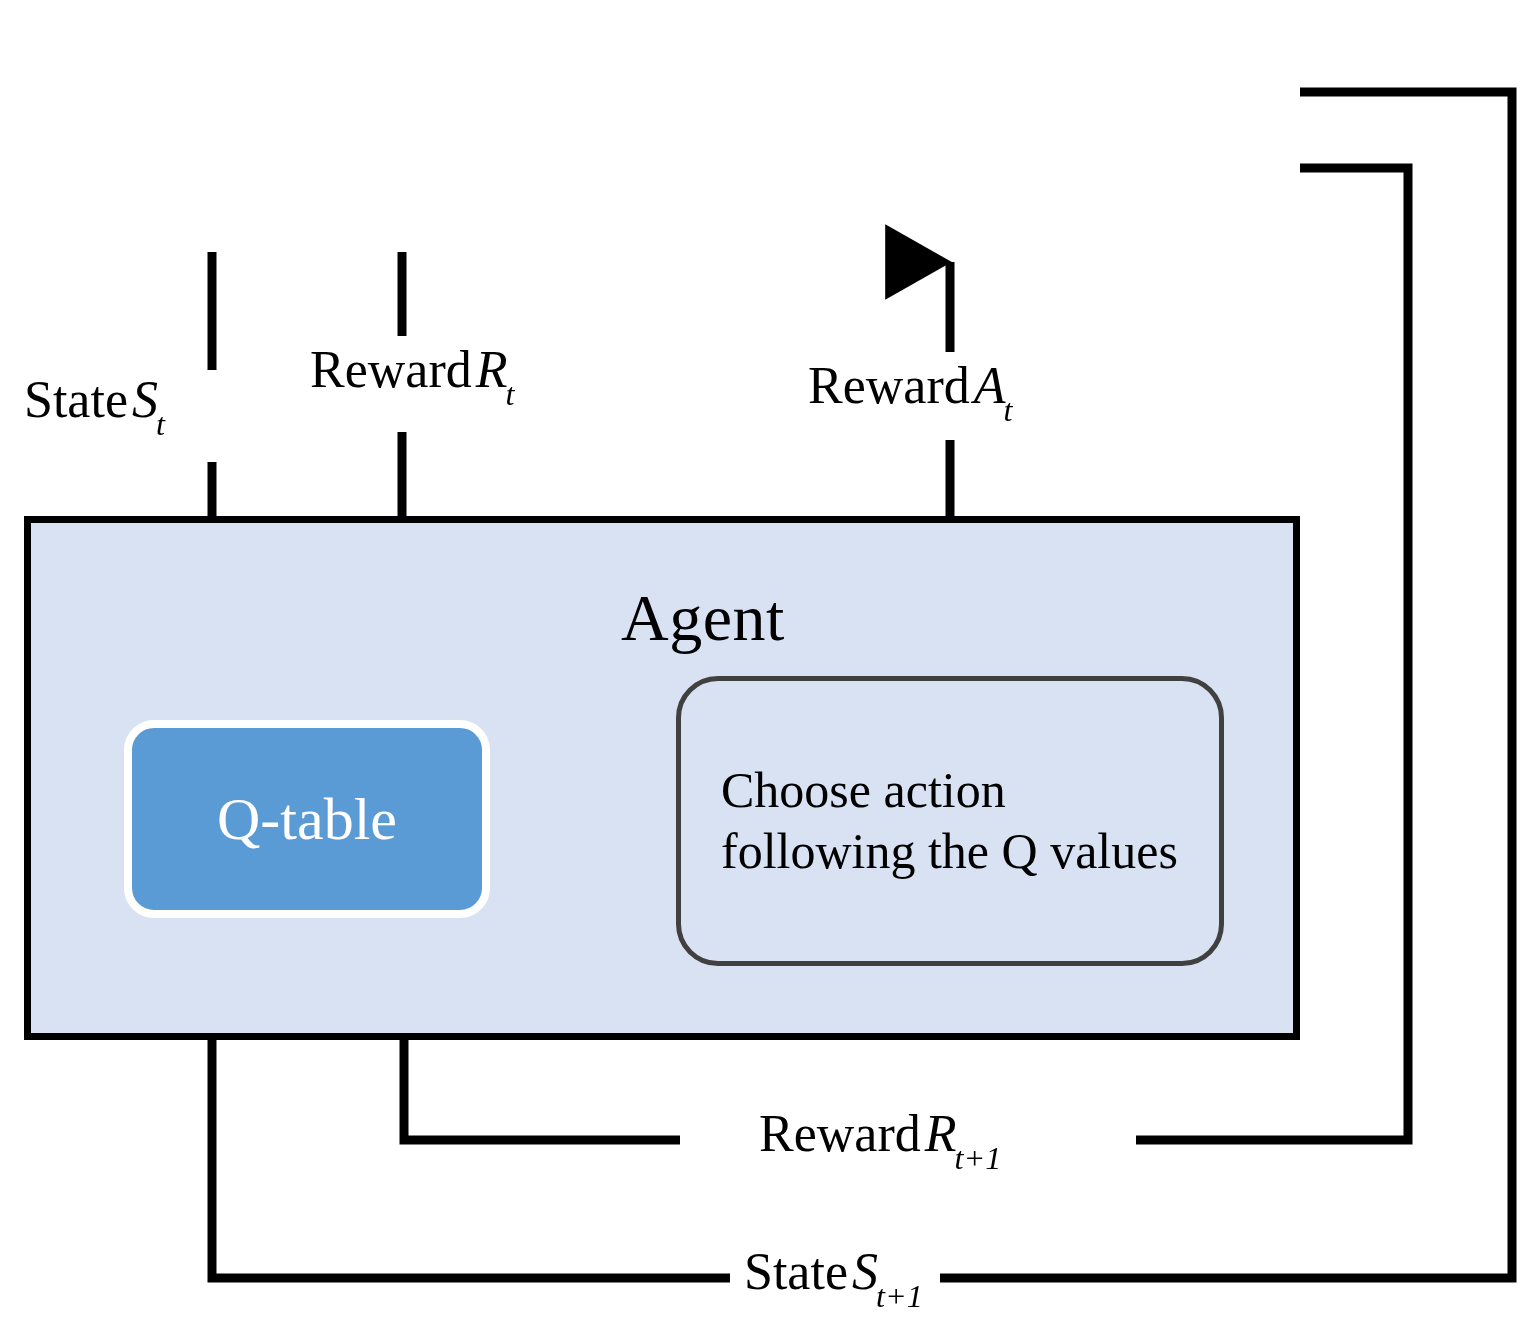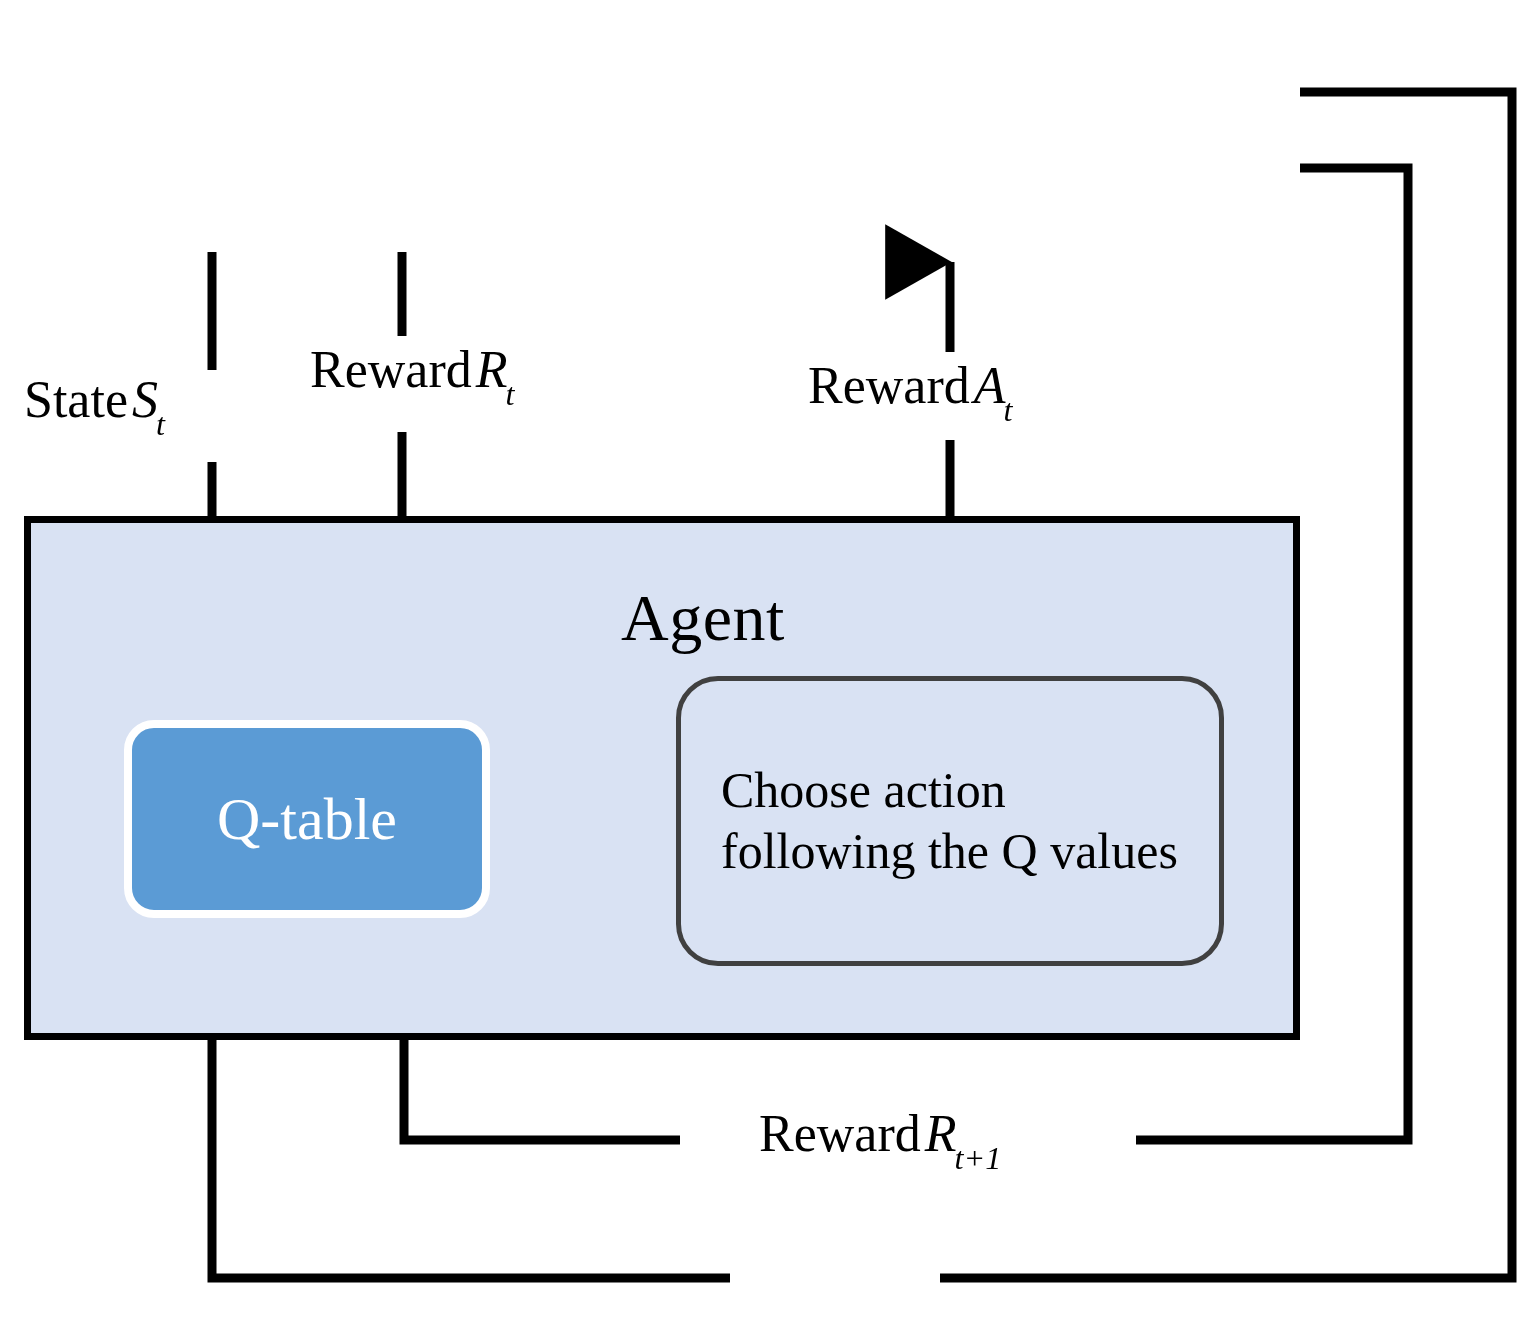--- a/index.html
+++ b/index.html
@@ -205,14 +205,17 @@
   </div>
 
   <div class="edge-label" id="label-action-t">
     <span>Reward</span><span class="sym">A</span><span class="sub">t</span>
   </div>
 
   <div class="edge-label" id="label-reward-t1">
     <span>Reward</span><span class="sym">R</span><span class="sub">t+1</span>
   </div>
 
+  <div class="edge-label" id="label-state-t1">
+    <span>State</span><span class="sym">S</span><span class="sub">t+1</span>
+  </div>
 
 </div>
 
 </body></html>

